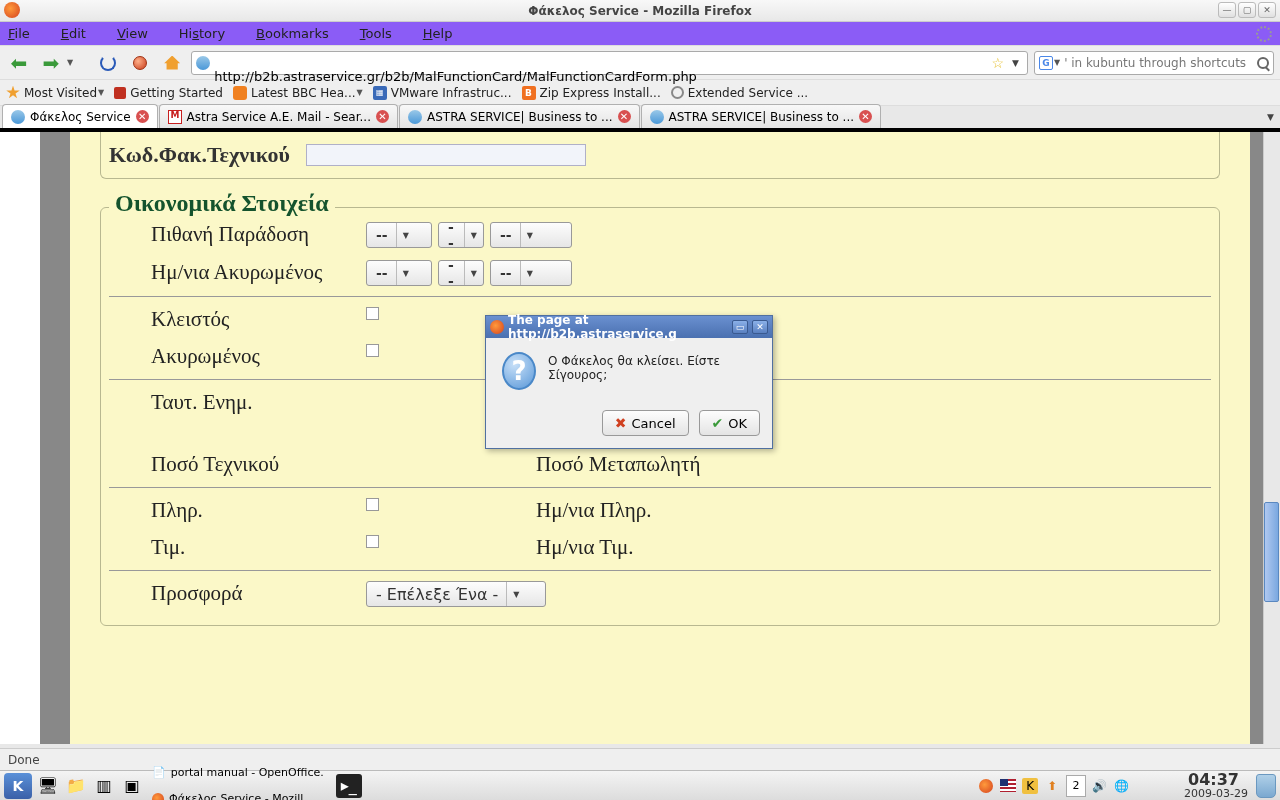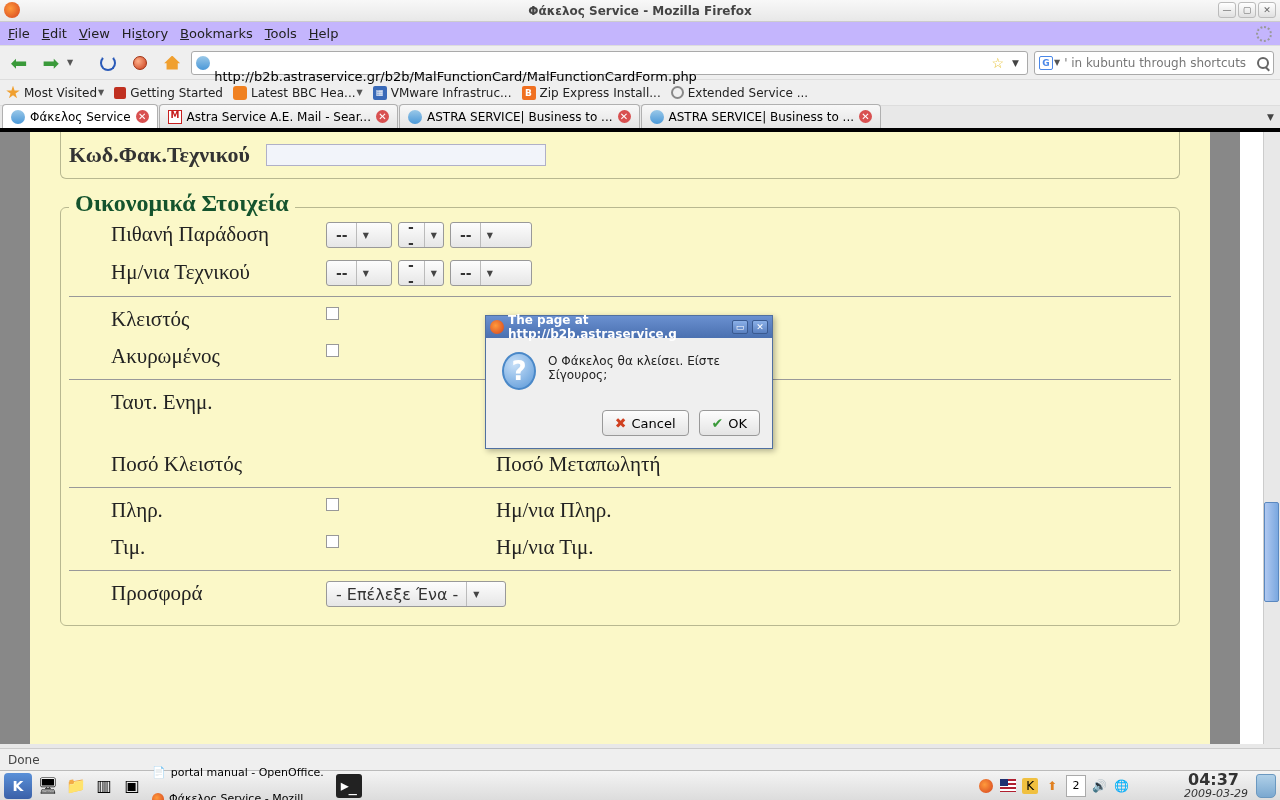--- a/index.html
+++ b/index.html
@@ -6,21 +6,21 @@
 body { width: 1280px; height: 800px; overflow: hidden; background: #e8e8e8; position: relative; font-size: 13px; }
 
 
 .window-titlebar { height: 22px; background: linear-gradient(#f8f8f8, #e8e8e8); display: flex; align-items: center; justify-content: center; border-bottom: 1px solid #ccc; position: relative; }
 .window-title { font-size: 12px; font-weight: bold; color: #444; }
 .window-controls { position: absolute; right: 4px; top: 2px; display: flex; gap: 2px; }
 .wc-btn { width: 18px; height: 16px; border: 1px solid #bbb; background: linear-gradient(#fff,#e0e0e0); border-radius: 3px; font-size: 9px; display: flex; align-items: center; justify-content: center; color: #666; }
 .window-ff-icon { position: absolute; left: 4px; top: 2px; width: 16px; height: 16px; background: radial-gradient(circle at 40% 40%, #ff9a3c, #d4411e); border-radius: 50%; }
 
 
-.menubar { height: 24px; background: #c4b5fd; display: flex; align-items: center; padding: 0 8px; gap: 12px; border-bottom: 1px solid #ddd; position: relative;}
+.menubar { height: 24px; background: #8b5cf6; display: flex; align-items: center; padding: 0 8px; gap: 31px; border-bottom: 1px solid #ddd; position: relative;}
 .menubar span { font-size: 13px; color: #222; }
 .menubar span u { text-decoration: underline; }
 .throbber { position: absolute; right: 8px; top: 4px; width: 16px; height: 16px; border: 2px dotted #999; border-radius: 50%; }
 
 
 .navbar { height: 34px; background: #efefef; display: flex; align-items: center; padding: 2px 6px; gap: 6px; border-bottom: 1px solid #ddd; }
 .nav-btn { width: 26px; height: 26px; border-radius: 4px; display: flex; align-items: center; justify-content: center; font-size: 16px; }
 .arrow-left { color: #3a9a3a; font-size: 20px; }
 .arrow-right { color: #3a9a3a; font-size: 20px; }
 .drop-tri { font-size: 8px; color: #555; margin-left: -3px;}
@@ -53,21 +53,21 @@
 .tab { height: 24px; display: flex; align-items: center; gap: 5px; padding: 0 8px; background: linear-gradient(#f8f8f8, #e4e4e4); border: 1px solid #b0b0b0; border-bottom: none; border-radius: 4px 4px 0 0; font-size: 12px; margin-right: 1px;}
 .tab.active { background: #fff; }
 .tab-ico { width: 14px; height: 14px; }
 .tab-close { width: 13px; height: 13px; border-radius: 50%; background: #d85050; color: #fff; font-size: 10px; display: flex; align-items:center; justify-content:center; line-height: 1;}
 .tab-ico.world { border-radius:50%; background: linear-gradient(#9ac8e8, #4a98d8);}
 .tab-ico.gmail { background: #fff; border: 1px solid #c82020; position: relative;}
 .tab-ico.gmail::after{content:'M'; color:#c82020; font-size:9px; font-weight:bold; position:absolute; left:2px; top:-1px;}
 .tabbar-drop { position:absolute; right: 6px; top: 6px; font-size: 9px; color: #444;}
 
 
-.content-area { position: absolute; top: 132px; left: 0; right: 0; bottom: 56px; background: #fff; display: flex; justify-content: flex-start; overflow: hidden;}
+.content-area { position: absolute; top: 132px; left: 0; right: 0; bottom: 56px; background: #fff; display: flex; justify-content: flex-end; overflow: hidden;}
 .page-scrolltrack { position: absolute; right: 0; top: 0; bottom: 0; width: 17px; background: #e8e8e8; border-left: 1px solid #ccc;}
 .page-scrollthumb { position: absolute; right: 1px; width: 15px; background: linear-gradient(to right, #b0c8f0, #7aa8e0); border: 1px solid #5a88c0; border-radius: 2px; top: 370px; height: 100px;}
 .page-bg { width: 1240px; background: #888; padding: 0 30px; height: 100%; position: relative;}
 .page-inner { background: #fbf8c8; width: 100%; height: 100%; padding: 0 30px; position: relative;}
 
 .form-box { border: 1px solid #b8b890; border-radius: 6px; position: relative; padding: 10px 0;}
 .top-field-row { display: flex; align-items: center; gap: 16px; height: 26px; padding-left: 8px;}
 .top-label { font-family: Georgia, serif; font-size: 22px; font-weight: bold; color: #333;}
 .top-input { width: 280px; height: 22px; border: 1px solid #b0b0c8; background: #f2f4fa;}
 
@@ -107,21 +107,21 @@
 
 .taskbar { position: absolute; left: 0; right: 0; bottom: 0; height: 30px; background: linear-gradient(#f4f4f4, #dcdcdc); border-top: 1px solid #bbb; display: flex; align-items: center; padding: 0 4px; gap: 4px;}
 .tb-kmenu { width: 28px; height: 26px; background: linear-gradient(#5a90d8, #3a60a8); border-radius: 4px; display: flex; align-items: center; justify-content: center; color: #fff; font-weight: bold; font-size: 14px;}
 .tb-launch { width: 24px; height: 24px; display: flex; align-items: center; justify-content: center; font-size: 16px;}
 .tb-task { height: 26px; padding: 2px 8px 2px 4px; display: flex; align-items: center; gap: 5px; font-size: 11px; border-radius: 3px; max-width: 205px;}
 .tb-spacer { flex: 1;}
 .tb-tray { display: flex; align-items: center; gap: 6px; padding: 0 6px;}
 .tb-tray-ico { width: 16px; height: 16px; display: flex; align-items: center; justify-content: center; font-size: 12px;}
 .tb-pager { width: 20px; height: 22px; background: #fff; border: 1px solid #aaa; display: flex; align-items: center; justify-content: center; font-size: 11px;}
 .tb-clock { font-size: 16px; font-weight: bold; color: #333; padding: 0 4px;}
-.tb-date { font-size: 11px; color: #333; padding-right: 4px; font-style: italic;}
+.tb-date { font-size: 11px; color: #333; padding-right: 4px;}
 .tb-trash { width: 20px; height: 24px; background: linear-gradient(#b0d0e8, #7aa8d0); border-radius: 3px 3px 5px 5px; border: 1px solid #6a98c0;}
 .flag-us { width: 20px; height: 13px; background: linear-gradient(to bottom, #b02030 0%, #b02030 15%, #fff 15%, #fff 30%, #b02030 30%, #b02030 45%, #fff 45%, #fff 60%, #b02030 60%, #b02030 75%, #fff 75%, #fff 90%, #b02030 90%); position: relative;}
 .flag-us::before { content:''; position:absolute; left:0; top:0; width:8px; height:7px; background:#203070;}
 </style>
 </head>
 <body>
 
 <div class="window-titlebar">
   <div class="window-ff-icon"></div>
   <span class="window-title">Φάκελος Service - Mozilla Firefox</span>
@@ -253,21 +253,21 @@
                 <span class="tri">▼</span>
               </div>
             <div class="combo w3">
                 <span>--</span>
                 <span class="tri">▼</span>
               </div>
           </div>
         </div>
 
         <div class="field-row">
-          <div class="field-label">Ημ/νια Τεχνικού</div>
+          <div class="field-label">Ημ/νια Ακυρωμένος</div>
           <div class="field-widgets">
             <div class="combo w1">
                 <span>--</span>
                 <span class="tri">▼</span>
               </div>
             <div class="combo w2">
                 <span>--</span>
                 <span class="tri">▼</span>
               </div>
             <div class="combo w3">
@@ -292,21 +292,21 @@
             </div>
         </div>
 
         <hr class="hr-thin">
 
         <div class="field-row">
           <div class="field-label" style="width:385px;">Ταυτ. Ενημ.</div>
           <div class="field-label2">Ημ/νία Υπολογισμού</div>
         </div>
         <div class="field-row">
-          <div class="field-label" style="width:385px;">Ποσό Κλειστός</div>
+          <div class="field-label" style="width:385px;">Ποσό Τεχνικού</div>
           <div class="field-label2">Ποσό Μεταπωλητή</div>
         </div>
 
         <hr class="hr-thin">
 
         <div class="field-row">
           <div class="field-label">Πληρ.</div>
           <div class="field-widgets" style="width:170px;">
               <div class="chk"></div>
             </div>

